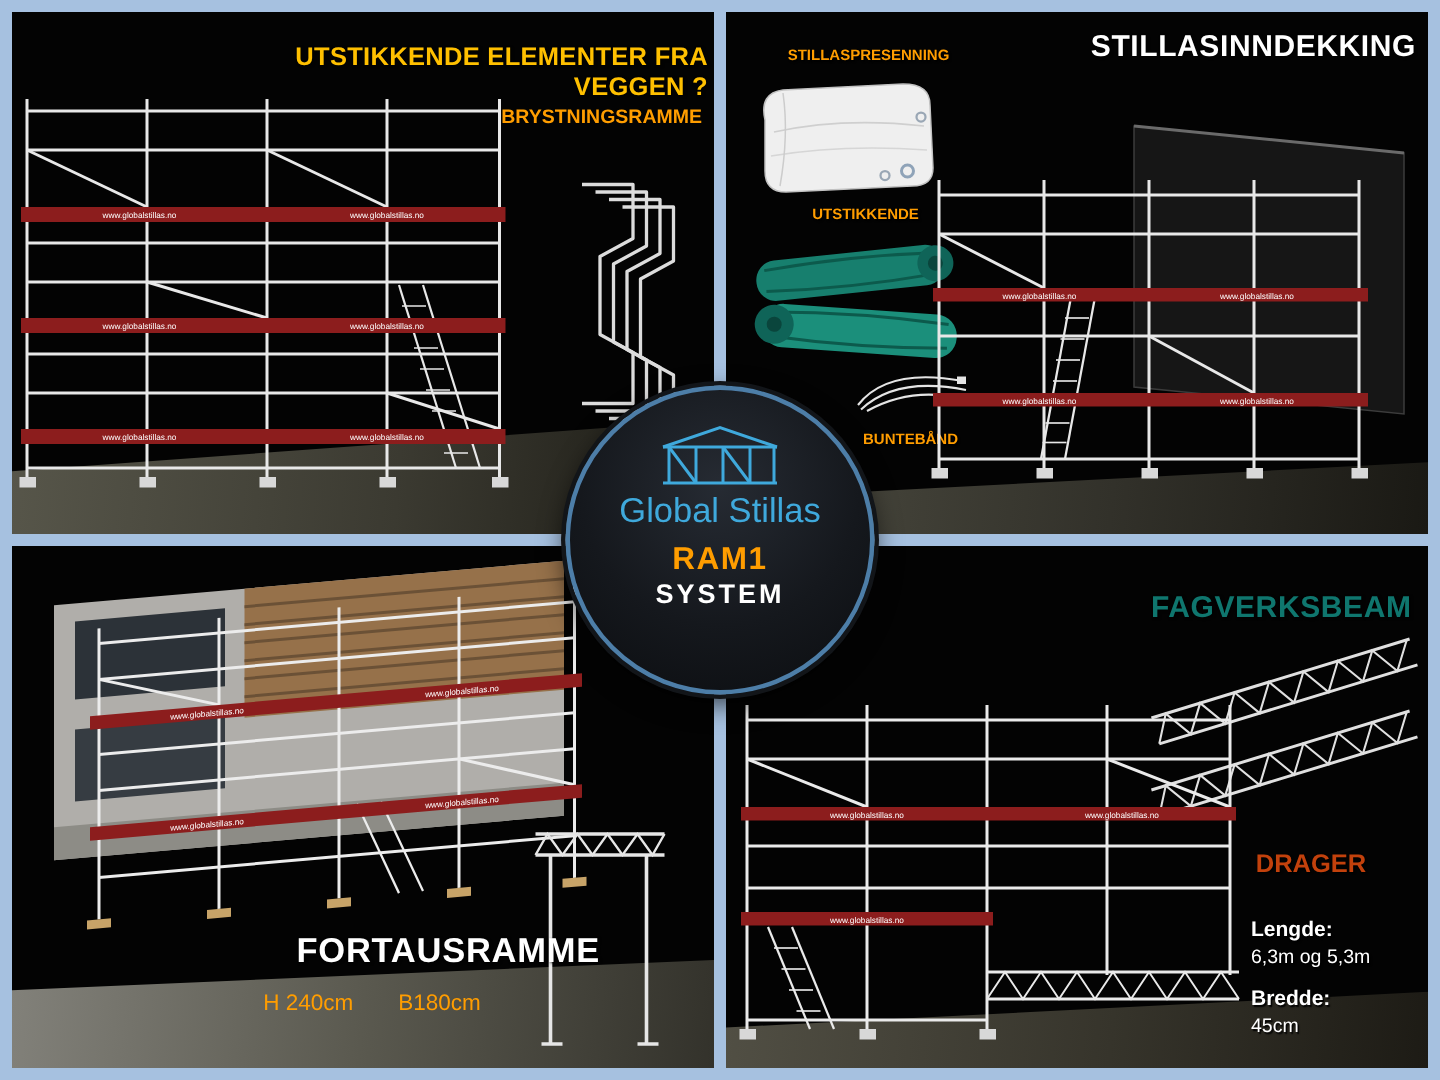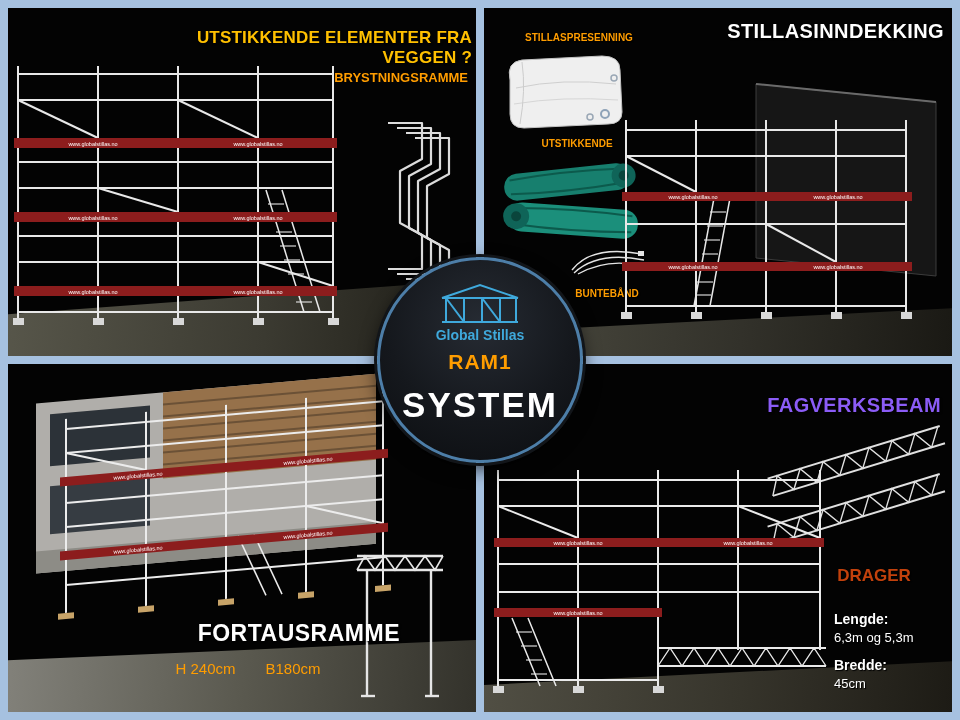--- a/index.html
+++ b/index.html
@@ -34,39 +34,39 @@
   .tr-title { left:198px; top:12px; width:262px; font-size:20px; color:#fff; letter-spacing:.4px; }
   .tr-item  { color:#ff9d00; font-weight:bold; font-size:10px; text-align:center; text-shadow:1px 1px 1px #000; }
   .tr-item-tarp { left:20px; top:24px; width:150px; }
   .tr-item-net  { left:28px; top:130px; width:130px; }
   .tr-item-ties { left:58px; top:266px; width:130px;margin-top:14px; }
 
   .bl-title { left:88px; top:256px; width:304px; font-size:23px; color:#fff; letter-spacing:.5px; }
   .bl-dims  { left:88px; top:296px; width:304px; font-size:15px; color:#ff9d00; font-weight:normal; text-align:center; }
   .bl-dims span + span { margin-left:30px; }
 
-  .br-title { left:243px; top:30px; width:214px; font-size:20px; color:#8b5cf6; letter-spacing:.4px; }
+  .br-title { left:243px; top:30px; width:214px; font-size:20px; color:#0f766e; letter-spacing:.4px; }
   .br-label { left:328px; top:202px; width:124px; font-size:17px; color:#c2410c; font-weight:bold; text-align:center; text-shadow:1px 1px 1px #000; }
   .br-specs { left:350px; top:238px; color:#fff; font-size:13px; line-height:1.45; text-shadow:1px 1px 1px #000; }
   .br-specs .spec-label { font-weight:bold; font-size:14px; margin-top:7px; }
 
   .badge {
     position:absolute; left:50%; top:50%;
     transform:translate(-50%,-50%);
     width:206px; height:206px; border-radius:50%;
     background:radial-gradient(circle at 50% 32%, #262b33 0%, #15181d 55%, #0b0d10 100%);
     border:3px solid #4d7ea8;
     box-shadow:0 0 0 3px #121519, 0 6px 18px rgba(0,0,0,.7);
     z-index:10;
     display:flex; flex-direction:column; align-items:center; text-align:center;
   }
   .badge-logo { margin-top:20px; }
-  .badge-brand { color:#3fa9dc; font-size:14px; font-weight:bold; margin-top:1px; }
+  .badge-brand { color:#3fa9dc; font-size:23px; font-weight:normal; margin-top:1px; }
   .badge-product { color:#ff9d00; font-size:21px; font-weight:bold; letter-spacing:1px; margin-top:7px; }
-  .badge-system  { color:#ffffff; font-size:35px; font-weight:bold; letter-spacing:2px; margin-top:11px; }
+  .badge-system  { color:#ffffff; font-size:18px; font-weight:bold; letter-spacing:2px; margin-top:1px; }
 
   svg text { font-family:"Liberation Sans", sans-serif; }
 </style>
 </head>
 <body>
 
 <div class="poster">
 
   <div class="panel">
     <div class="floor floor-tl"></div>

